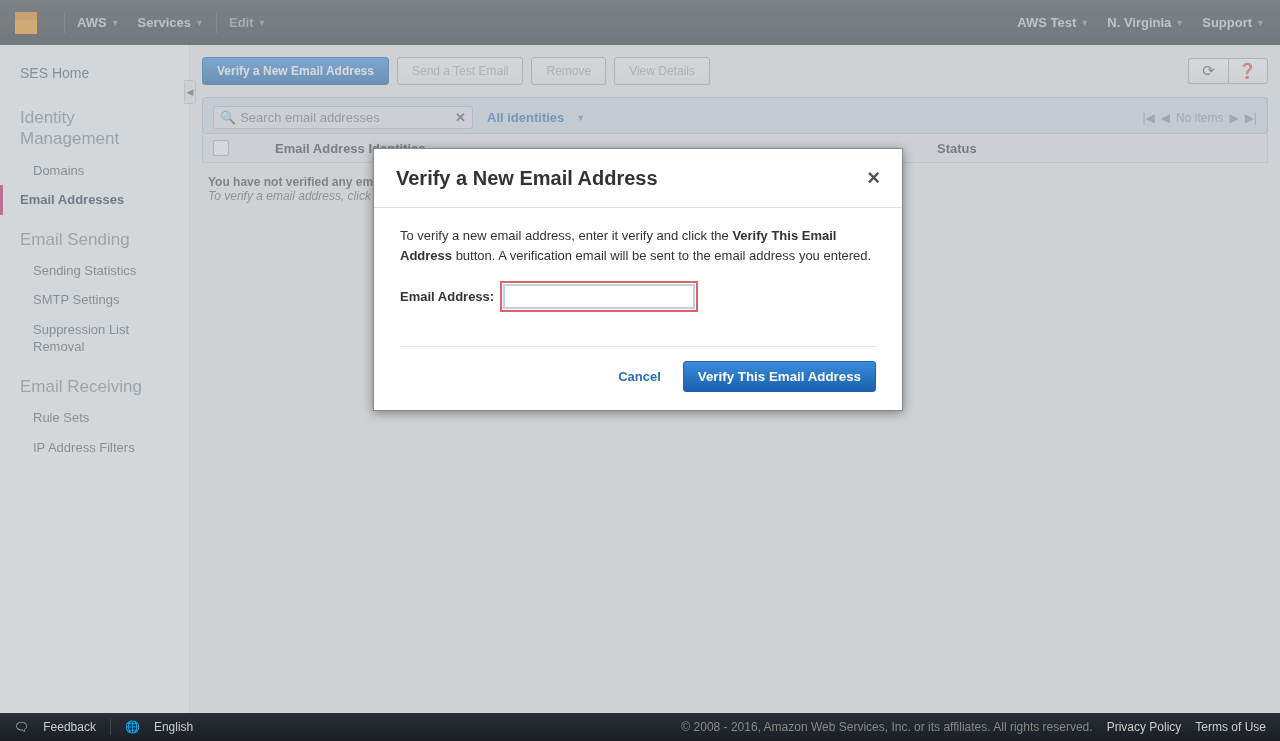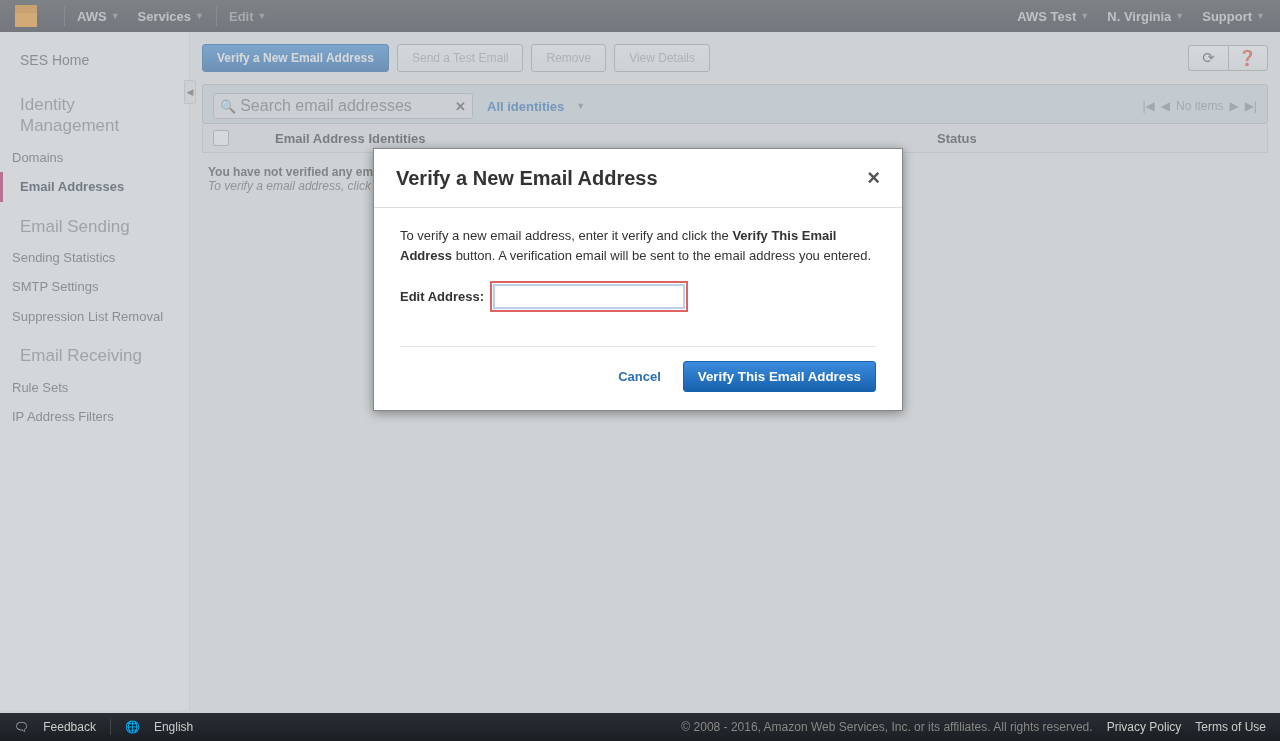--- a/index.html
+++ b/index.html
@@ -1,49 +1,49 @@
 <!DOCTYPE html>
 <html><head>
 <meta charset="utf-8">
 <style>
 * { box-sizing: border-box; margin: 0; padding: 0; }
 body { font-family: Arial, Helvetica, sans-serif; font-size: 13px; color: #333; background: #f0f0f0; width: 1280px; height: 741px; overflow: hidden; position: relative; }
 
 
-.topnav { background: linear-gradient(#3a3f44, #232830); height: 32px; display: flex; align-items: center; padding: 0 15px; color: #ccc; }
+.topnav { background: linear-gradient(#3a3f44, #232830); height: 45px; display: flex; align-items: center; padding: 0 15px; color: #ccc; }
 .topnav .logo { width: 22px; height: 22px; background: #f7981d; margin-right: 15px; position: relative; }
 .topnav .logo::before { content: ""; position: absolute; top: 0; left: 0; right: 0; height: 8px; background: #e0851a; }
 .topnav .divider { width: 1px; height: 20px; background: #555; margin: 0 12px; }
 .topnav a { color: #ccc; text-decoration: none; font-weight: bold; font-size: 13px; display: flex; align-items: center; gap: 4px; }
 .topnav .right { margin-left: auto; display: flex; gap: 18px; }
 .caret { font-size: 9px; color: #888; }
 
 
 .layout { display: flex; height: calc(100% - 35px - 28px); }
 .sidebar { width: 190px; background: #fafafa; padding: 14px 0; border-right: 1px solid #ddd; }
 .sidebar .home { padding: 6px 20px 12px; color: #545b64; font-size: 14px; }
 .sidebar .section { padding: 14px 20px 6px; color: #808991; font-size: 17px; line-height: 1.25; }
-.sidebar .item { padding: 6px 12px; color: #545b64; font-size: 13px; cursor: pointer; line-height: 1.35; }
+.sidebar .item { padding: 6px 33px; color: #545b64; font-size: 13px; cursor: pointer; line-height: 1.35; }
 .sidebar .item.active { border-left: 3px solid #be185d; padding-left: 17px; color: #232f3e; font-weight: bold; }
 .collapse-handle { position: absolute; left: 184px; top: 80px; width: 12px; height: 24px; background: #eee; border: 1px solid #ccc; border-radius: 0 3px 3px 0; display: flex; align-items: center; justify-content: center; font-size: 9px; color: #666; cursor: pointer; }
 
 .main { flex: 1; padding: 12px; position: relative; }
 .toolbar { display: flex; gap: 8px; align-items: center; }
 .btn { padding: 6px 14px; border-radius: 3px; border: 1px solid #aaa; background: linear-gradient(#fff,#eee); color: #444; font-size: 12px; cursor: pointer; }
 .btn.primary { background: linear-gradient(#3b8cde,#1861ac); border-color: #1861ac; color: #fff; font-weight: bold; }
 .btn.disabled { color: #aaa; background: linear-gradient(#fafafa,#eee); }
 .toolbar .spacer { flex: 1; }
 .iconbtn { width: 40px; height: 26px; border: 1px solid #aaa; border-radius: 3px; background: linear-gradient(#fff,#eee); display: flex; align-items: center; justify-content: center; font-size: 15px; color: #555; cursor: pointer; }
 .iconbtns { display: flex; }
 .iconbtns .iconbtn:first-child { border-radius: 3px 0 0 3px; border-right: none; }
 .iconbtns .iconbtn:last-child { border-radius: 0 3px 3px 0; }
 
 .filterbar { background: #d8dfe6; border: 1px solid #b7c0c9; border-radius: 3px; margin-top: 12px; padding: 8px 10px 4px; display: flex; align-items: center; gap: 14px; }
 .search { flex: 0 0 260px; display: flex; align-items: center; background: #e8ecef; border: 1px solid #b1b9c2; border-radius: 3px; padding: 3px 6px; }
-.search input { flex: 1; border: none; background: transparent; outline: none; font-size: 16px; color: #6d28d9; }
+.search input { flex: 1; border: none; background: transparent; outline: none; font-size: 13px; color: #6d28d9; }
 .search .sicon { color: #777; margin-right: 4px; }
 .search .clear { color: #555; font-weight: bold; cursor: pointer; }
 .dropdown-filter { color: #2a6ebb; font-size: 13px; font-weight: bold; display: flex; align-items: center; gap: 12px; }
 .filterbar .spacer { flex: 1; }
 .pager { display: flex; align-items: center; gap: 6px; color: #8a939c; font-size: 12px; }
 
 .table-header { background: #e8ecef; border: 1px solid #c8d0d9; border-top: none; display: flex; align-items: center; padding: 6px 10px; font-weight: bold; color: #333; font-size: 13px; }
 .th-check { width: 40px; }
 .th-email { flex: 1; padding-left: 22px; }
 .th-status { width: 320px; }
@@ -179,21 +179,21 @@
 <div class="modal">
   <div class="mhead">
     <div class="mtitle">Verify a New Email Address</div>
     <div class="mclose">×</div>
   </div>
   <div class="mbody">
     <p>
       <span>To verify a new email address, enter it verify and click the </span><b>Verify This Email Address</b><span> button. A verification email will be sent to the email address you entered.</span>
     </p>
     <div class="field">
-      <label>Edit Address:</label>
+      <label>Email Address:</label>
       <span class="ibox"><input type="text" style=""></span>
     </div>
   </div>
   <hr>
   <div class="mfoot">
     <span class="cancel">Cancel</span>
     <button class="verify">Verify This Email Address</button>
   </div>
 </div>
 

